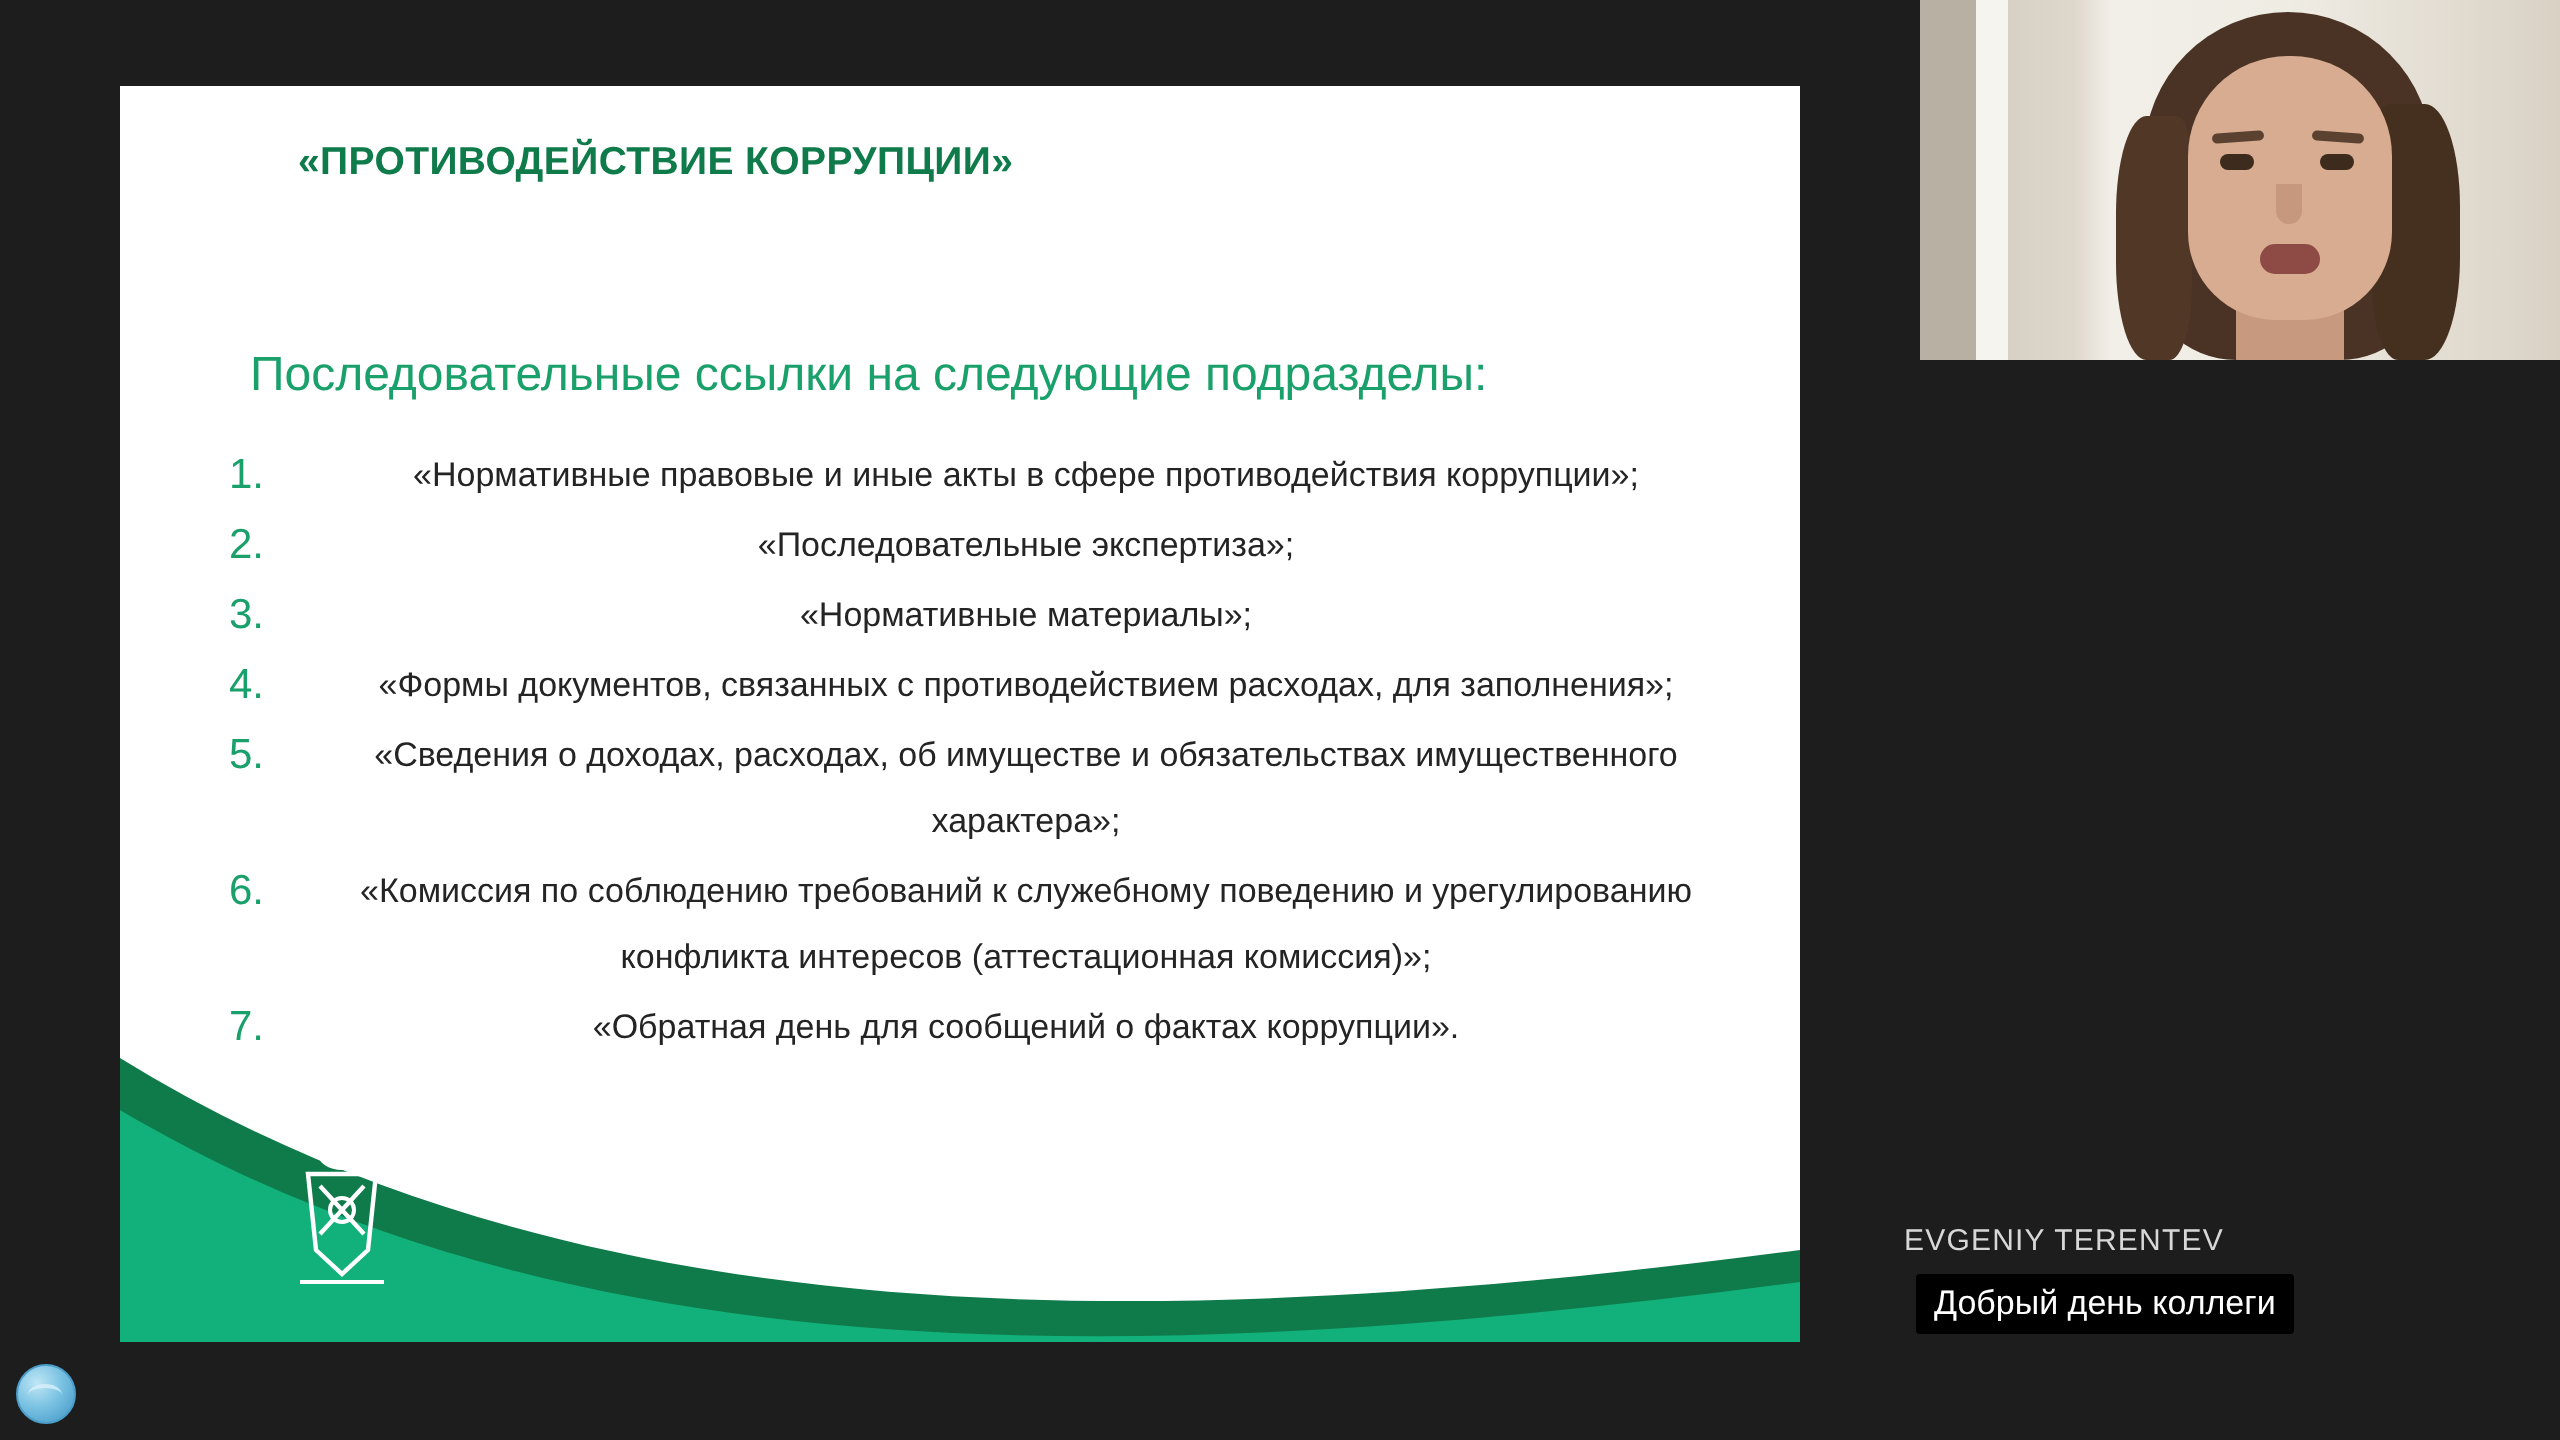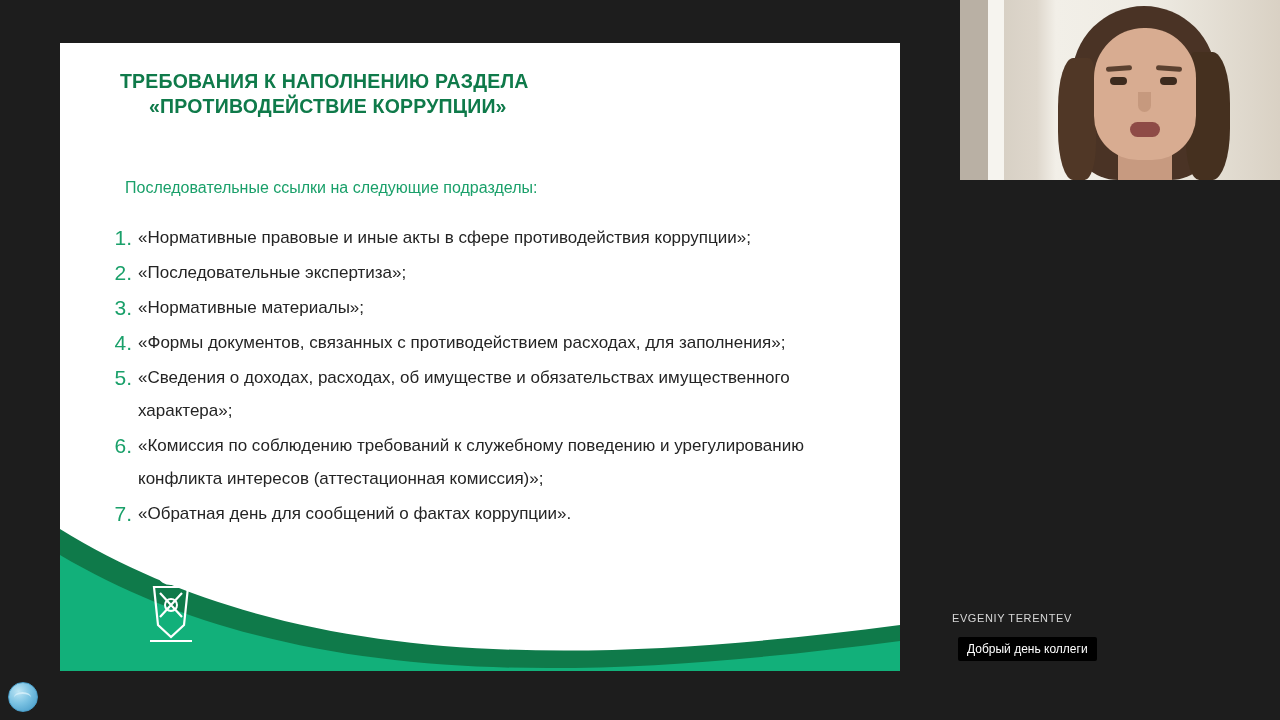--- a/index.html
+++ b/index.html
@@ -41,21 +41,21 @@
     line-height: 25px;
     letter-spacing: 0.2px;
   }
   .slide-title .l2 { display: block; margin-left: 29px; }
   .slide-subtitle {
     position: absolute;
     left: 65px;
     top: 132px;
     width: 740px;
     color: #1aa06a;
-    font-size: 16px;
+    font-size: 24px;
     line-height: 26px;
   }
   .list {
     position: absolute;
     left: 38px;
     top: 178px;
     width: 790px;
   }
   .li {
     display: flex;
@@ -69,20 +69,21 @@
     color: #1aa06a;
     font-size: 21px;
     line-height: 33px;
     padding-right: 6px;
   }
   .li-text {
     flex: 1 1 auto;
     color: #242424;
     font-size: 17px;
     line-height: 33px;
+    text-align: center;
   }
 
   
   .wave {
     position: absolute;
     left: 0;
     bottom: 0;
     width: 840px;
     height: 150px;
   }
@@ -206,30 +207,30 @@
     background: #8e4b46;
     border-radius: 14px;
   }
 
   
   .speaker-name {
     position: absolute;
     left: 952px;
     top: 612px;
     color: #d7d7d7;
-    font-size: 11px;
+    font-size: 15px;
     letter-spacing: 0.6px;
   }
   .caption {
     position: absolute;
     left: 958px;
     top: 637px;
     background: #000000;
     color: #ffffff;
-    font-size: 12px;
+    font-size: 17px;
     padding: 5px 9px;
     border-radius: 2px;
     white-space: nowrap;
   }
 
   
   .globe {
     position: absolute;
     left: 8px;
     bottom: 8px;
@@ -252,21 +253,20 @@
   }
 </style>
 </head>
 <body>
 
 <div id="app">
 
   <div class="slide">
 
     <div class="slide-title">
-      <span>ТРЕБОВАНИЯ К НАПОЛНЕНИЮ РАЗДЕЛА</span>
       <span class="l2">«ПРОТИВОДЕЙСТВИЕ КОРРУПЦИИ»</span>
     </div>
 
     <div class="slide-subtitle">Последовательные ссылки на следующие подразделы:</div>
 
     <div class="list">
       <div class="li">
         <div class="li-num">1.</div>
         <div class="li-text">«Нормативные правовые и иные акты в сфере противодействия коррупции»;</div>
       </div>

